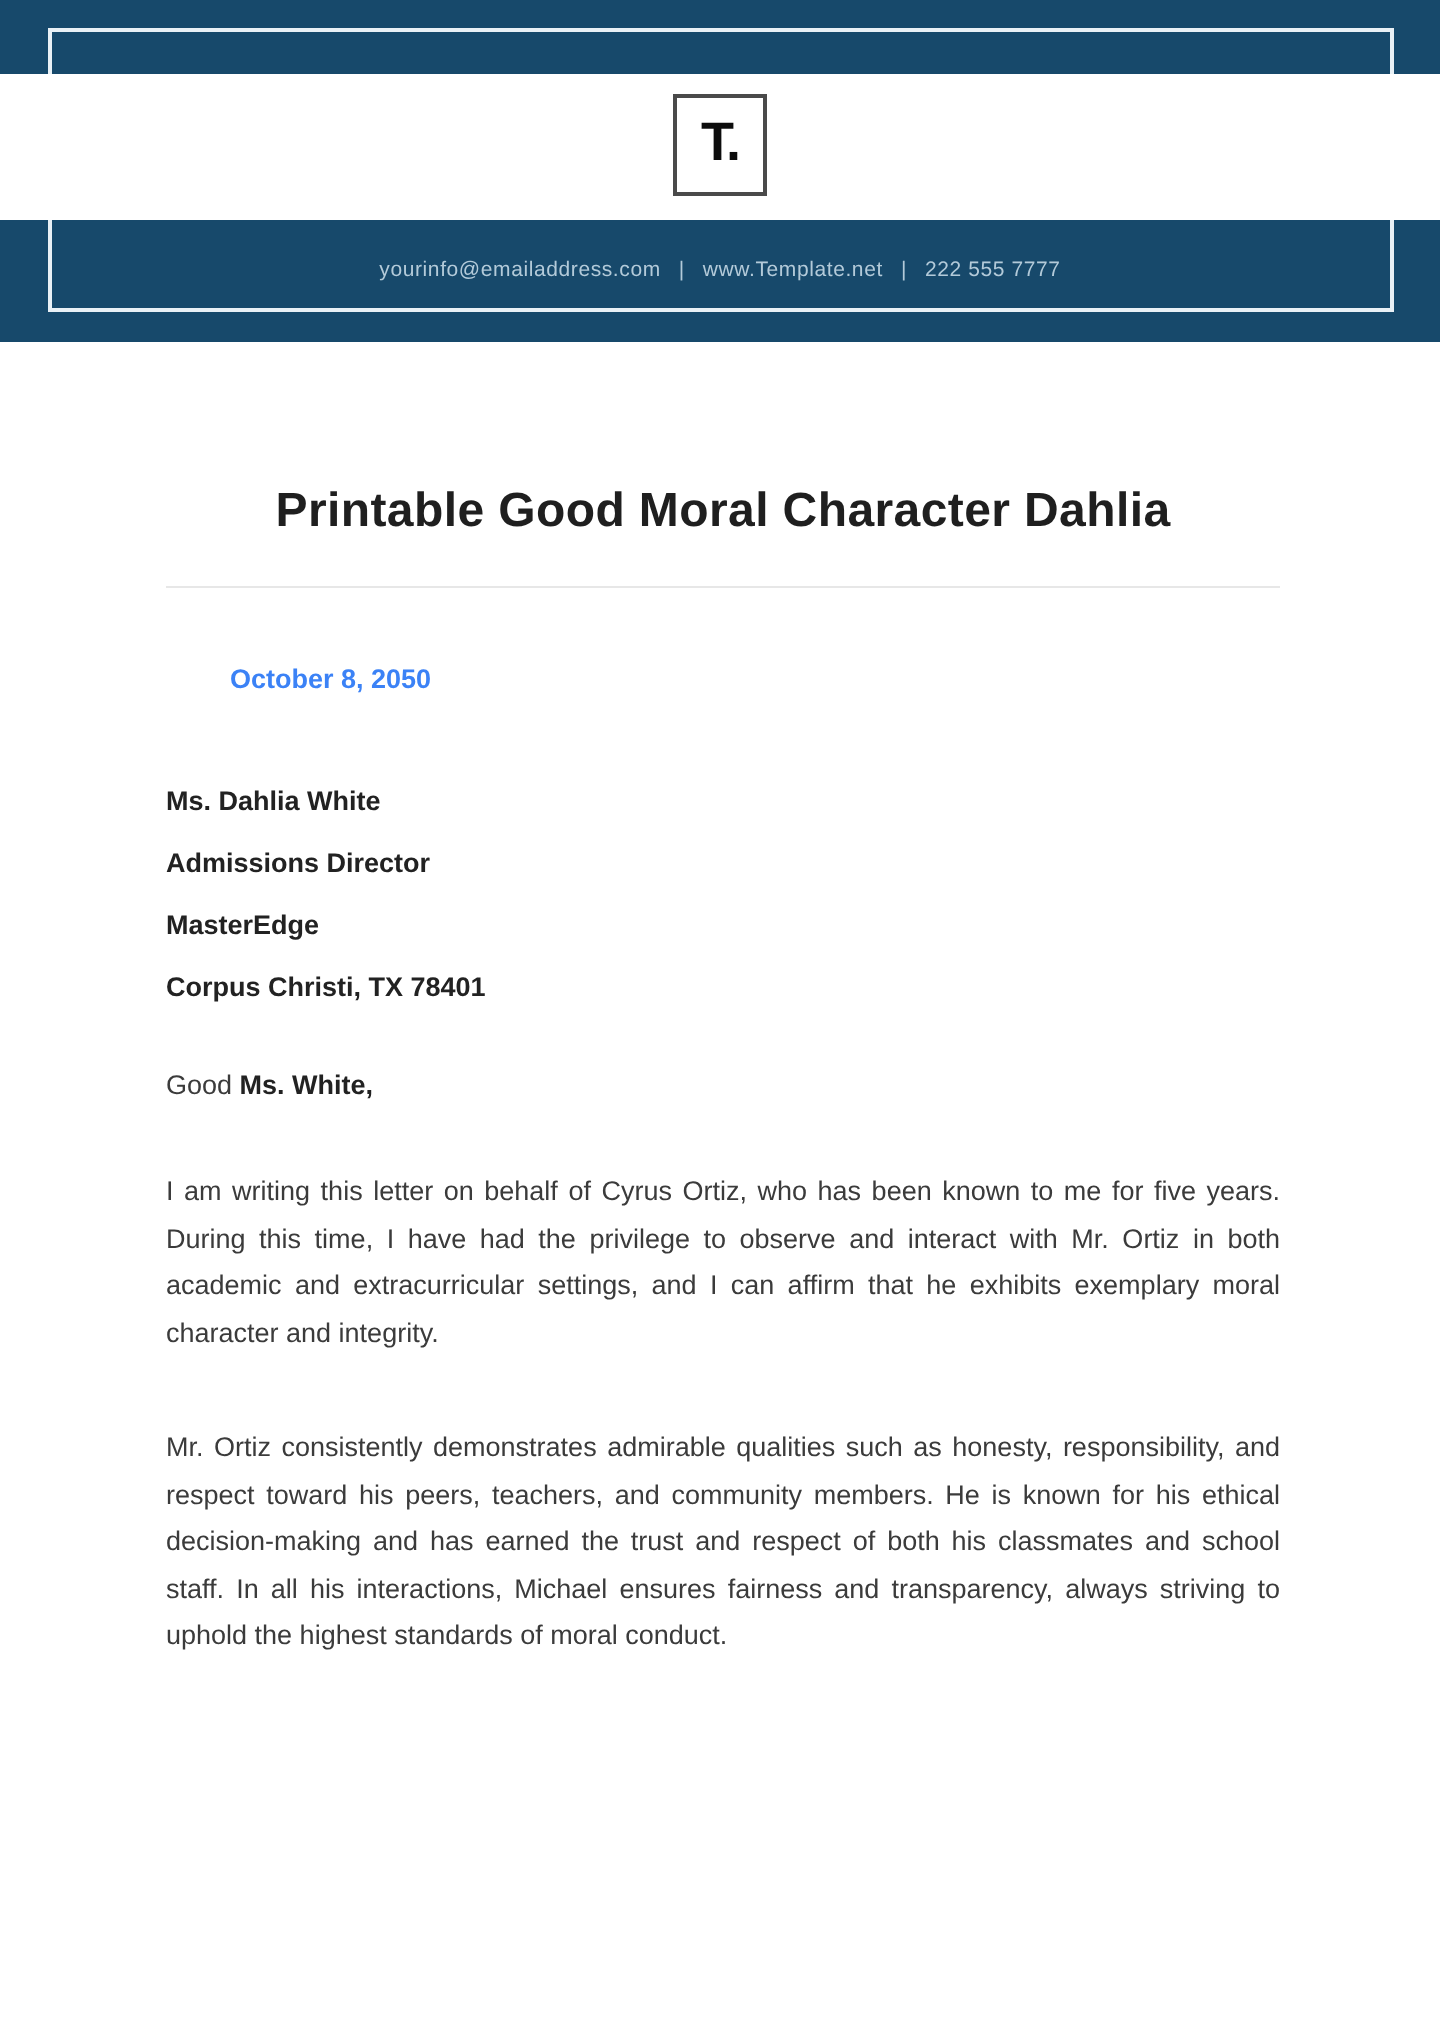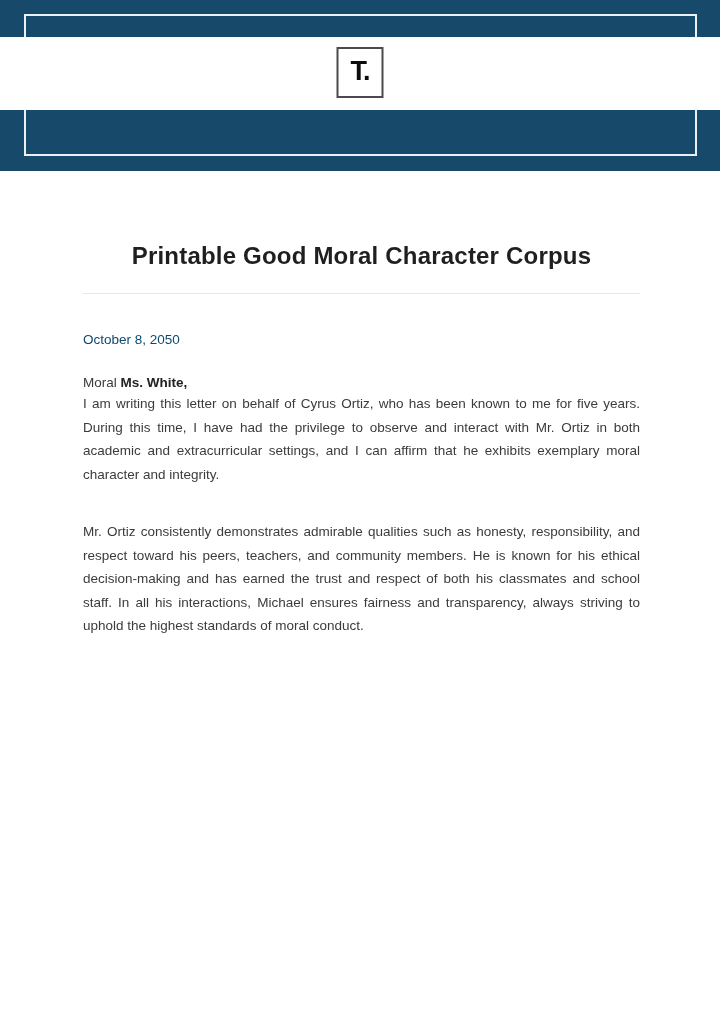--- a/index.html
+++ b/index.html
@@ -91,22 +91,23 @@
   .title-divider {
     margin-top: 20px;
     border: none;
     border-top: 1px solid #e7e7e7;
     height: 0;
   }
   .letter-date {
     margin-top: 37px;
     font-size: 13.5px;
     line-height: 18px;
-    font-weight: 400;
-    color: #0c4a6e;
+    font-weight: 700;
+    color: #3b82f6;
+    margin-left: 32px;
   }
   .recipient-block {
     margin-top: 36px;
   }
   .recipient-line {
     font-size: 13.5px;
     line-height: 31px;
     font-weight: 700;
     color: #222222;
   }
@@ -120,40 +121,49 @@
     font-weight: 700;
     color: #222222;
     text-align: center;
   }
   .body-paragraph {
     font-size: 13.5px;
     line-height: 23.5px;
     text-align: justify;
     color: #3b3b3b;
   }
-  .paragraph-1 { }
+  .paragraph-1 { margin-top: 32px; }
   .paragraph-2 { margin-top: 34px; }
 </style>
 </head>
 <body>
 
 <header class="letterhead">
   <div class="letterhead-frame"></div>
   <div class="letterhead-white-band"></div>
   <div class="logo-box">
     <span class="logo-text">T.</span>
   </div>
+  <div class="contact-bar">
+    <span>yourinfo@emailaddress.com</span><span class="contact-sep">|</span><span>www.Template.net</span><span class="contact-sep">|</span><span>222 555 7777</span>
+  </div>
 </header>
 
 <main class="letter">
-  <h1 class="letter-title">Printable Good Moral Character Corpus</h1>
+  <h1 class="letter-title">Printable Good Moral Character Dahlia</h1>
   <hr class="title-divider">
 
   <div class="letter-date">October 8, 2050</div>
 
+  <div class="recipient-block">
+    <div class="recipient-line">Ms. Dahlia White</div>
+    <div class="recipient-line">Admissions Director</div>
+    <div class="recipient-line">MasterEdge</div>
+    <div class="recipient-line">Corpus Christi, TX 78401</div>
+  </div>
 
   <div class="salutation">
-    <span>Moral </span><span class="bold-name">Ms. White,</span>
+    <span>Good </span><span class="bold-name">Ms. White,</span>
   </div>
 
   <p class="body-paragraph paragraph-1">I am writing this letter on behalf of Cyrus Ortiz, who has been known to me for five years. During this time, I have had the privilege to observe and interact with Mr. Ortiz in both academic and extracurricular settings, and I can affirm that he exhibits exemplary moral character and integrity.</p>
   <p class="body-paragraph paragraph-2">Mr. Ortiz consistently demonstrates admirable qualities such as honesty, responsibility, and respect toward his peers, teachers, and community members. He is known for his ethical decision-making and has earned the trust and respect of both his classmates and school staff. In all his interactions, Michael ensures fairness and transparency, always striving to uphold the highest standards of moral conduct.</p>
 </main>
 
 </body></html>

